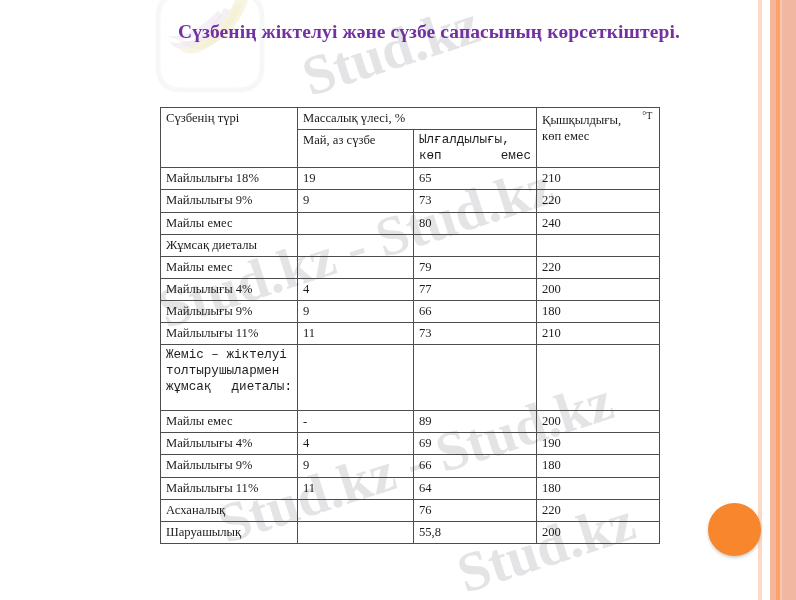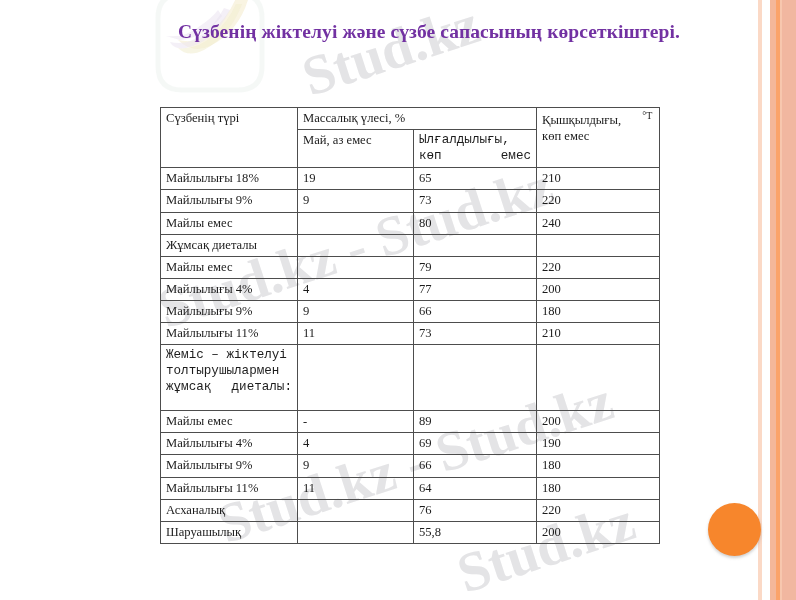--- a/index.html
+++ b/index.html
@@ -169,21 +169,21 @@
         <th rowspan="2">Сүзбенің түрі</th>
         <th colspan="2">Массалық үлесі, %</th>
         <th rowspan="2">
           <span class="nowrapsp">Қышқылдығы,</span>
           <span style="display:inline-block;width:18px"></span><span class="sup">°Т</span>
           <br>
           <span>көп емес</span>
         </th>
       </tr>
       <tr class="h-sub">
-        <th>Май, аз емес</th>
+        <th>Май, аз сүзбе</th>
         <th class="justify">Ылғалдылығы,  көп емес</th>
       </tr>
     </thead>
     <tbody id="tbody">
         <tr class="r-data">
           <td>Майлылығы 18%</td>
           <td>19</td>
           <td>65</td>
           <td>210</td>
         </tr>

